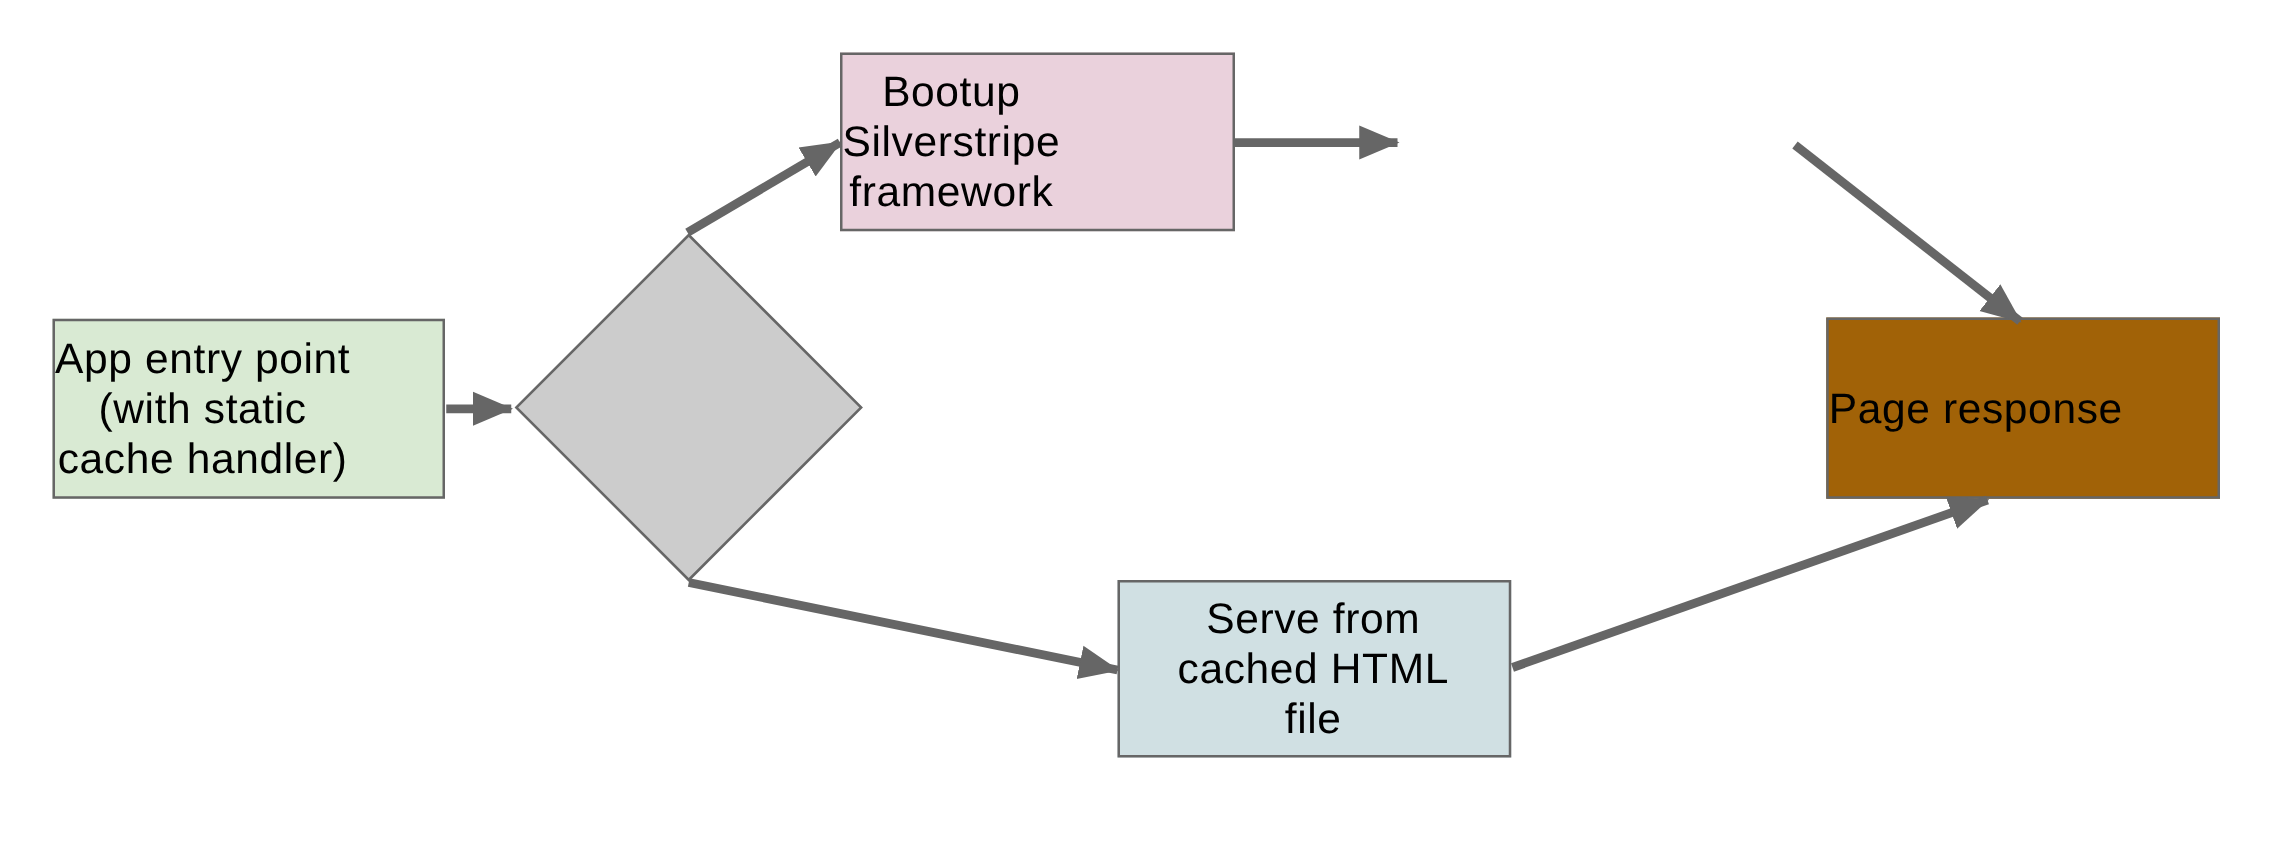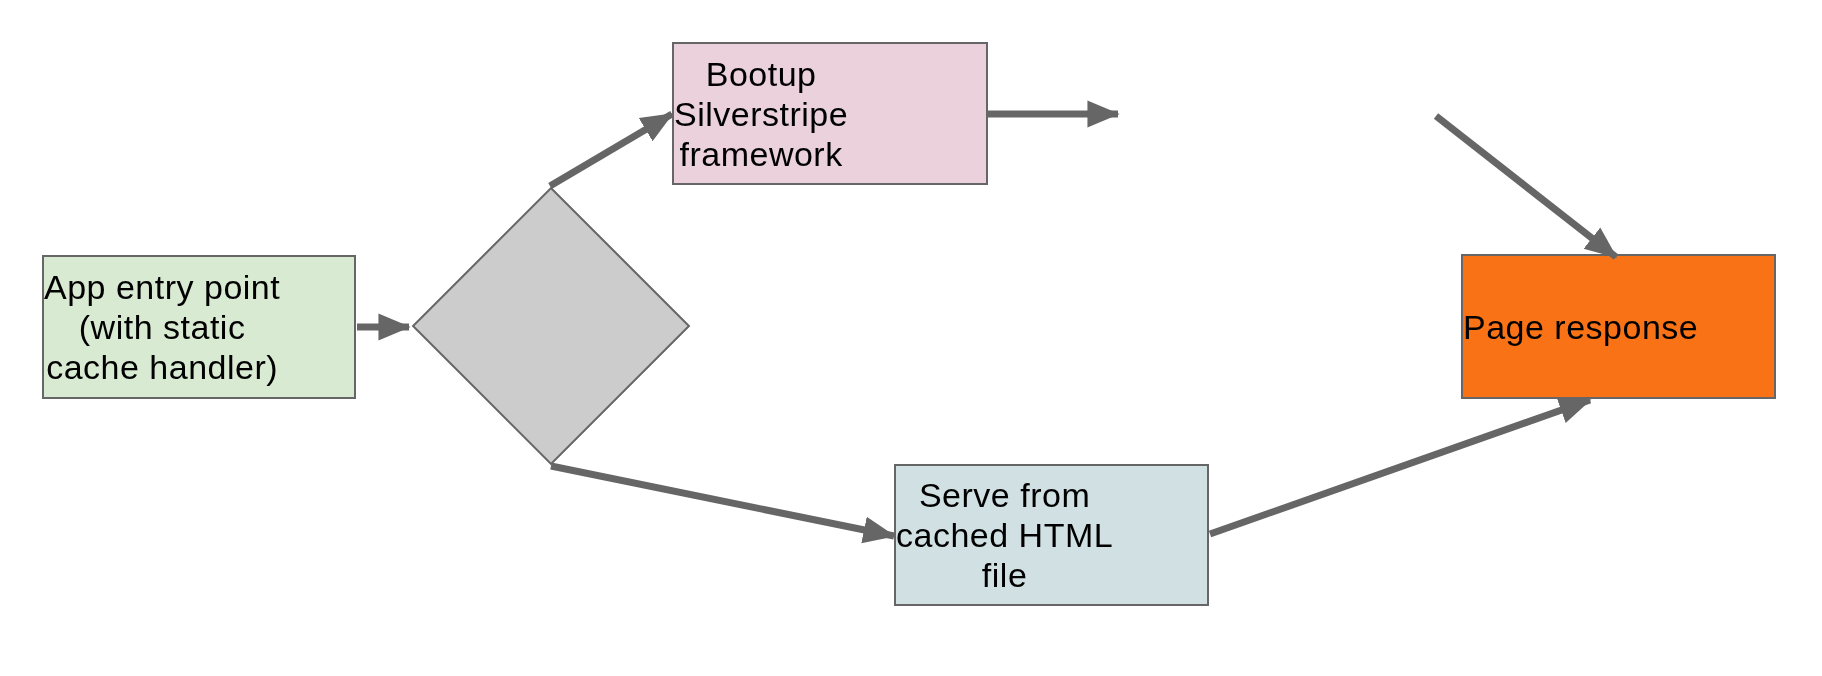--- a/index.html
+++ b/index.html
@@ -33,21 +33,21 @@
     transform: translate(-50%, -50%) rotate(45deg);
     box-sizing: border-box;
     border: 2px solid var(--color-border, #666666);
   }
   .decision-label { position: relative; z-index: 2; }
 
   #node-app-entry      { left: 42px;   top: 255px; width: 314px; height: 144px; }
   #node-bootup         { left: 672px;  top: 42px;  width: 316px; height: 143px; }
   #node-process        { left: 1118px; top: 42px;  width: 317px; height: 143px; }
   #node-page-response  { left: 1461px; top: 254px; width: 315px; height: 145px; }
-  #node-serve-cached   { left: 894px;  top: 464px; width: 315px; height: 142px; }
+  #node-serve-cached   { left: 894px;  top: 464px; width: 315px; height: 142px; padding-left: 46px; }
 
   svg#edges {
     position: absolute; left: 0; top: 0; z-index: 2;
     pointer-events: none;
   }
   .edge { stroke: var(--color-arrow, #666666); stroke-width: 7; fill: none; }
   .arrowhead { fill: var(--color-arrow, #666666); }
 </style>
 </head>
 <body>
@@ -64,21 +64,21 @@
     <div class="decision-shape" style="background-color: rgb(204, 204, 204);"></div>
   </div>
 
   <div class="node" id="node-bootup" style="background-color: rgb(234, 209, 220);">
     <span class="node-label">Bootup
 Silverstripe
 framework</span>
   </div>
 
 
-  <div class="node" id="node-page-response" style="background-color: #f97316;">
+  <div class="node" id="node-page-response" style="background-color: #a16207;">
     <span class="node-label">Page response</span>
   </div>
 
   <div class="node" id="node-serve-cached" style="background-color: rgb(208, 224, 227);">
     <span class="node-label">Serve from
 cached HTML
 file</span>
   </div>
 
   <svg id="edges" width="1822" height="676" viewBox="0 0 1822 676">

